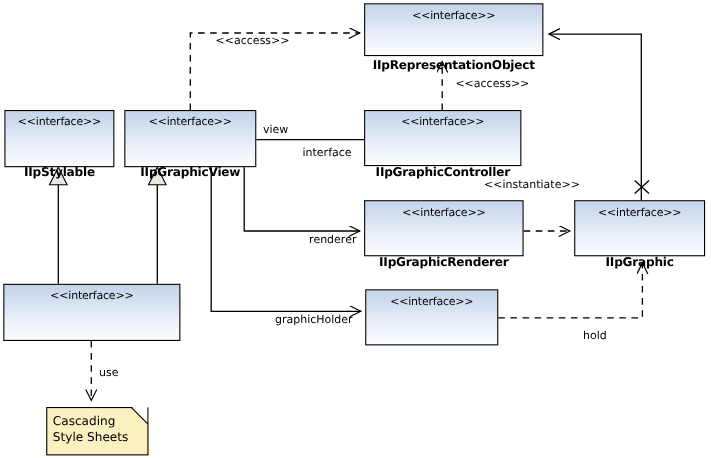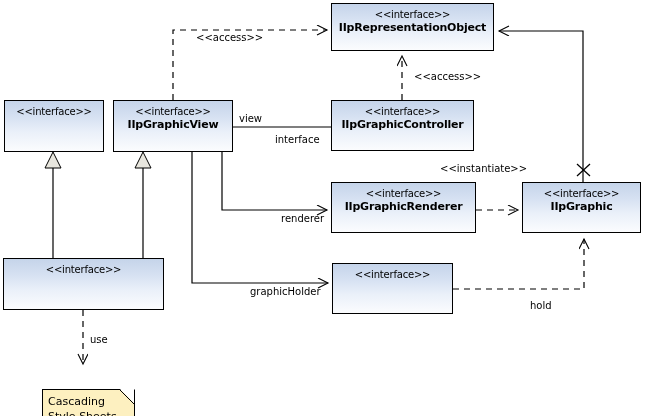--- a/index.html
+++ b/index.html
@@ -40,20 +40,21 @@
     color: #000000;
     letter-spacing: -0.2px;
   }
   .class-name {
     display: block;
     font-size: 11px;
     line-height: 14px;
     font-weight: bold;
     color: #000000;
     letter-spacing: -0.2px;
+    margin-top: 32px;
   }
   .uml-note {
     position: absolute;
     box-sizing: border-box;
     background: #fdf0c0;
     border: 1px solid #000000;
     z-index: 5;
     padding: 4px 6px 0 5px;
     text-align: left;
   }
@@ -148,20 +149,21 @@
       <line x1="590" y1="164" x2="577" y2="176" stroke="#000000" stroke-width="1.2"></line>
     </g>
 
     <g>
       <path d="M 83,310 L 83,364" fill="none" stroke="#000000" stroke-width="1.2" stroke-dasharray="6,5" marker-end="url(#openArrow)"></path>
     </g>
   </svg>
 
   <div class="uml-class" style="left:4px; top:100px; width:100px; height:52px;">
     <span class="stereotype">&lt;&lt;interface&gt;&gt;</span>
+    <span class="class-name">IIpStylable</span>
   </div>
 
   <div class="uml-class" style="left:113px; top:100px; width:120px; height:52px;">
     <span class="stereotype">&lt;&lt;interface&gt;&gt;</span>
     <span class="class-name">IIpGraphicView</span>
   </div>
 
   <div class="uml-class" style="left:331px; top:3px; width:163px; height:48px;">
     <span class="stereotype">&lt;&lt;interface&gt;&gt;</span>
     <span class="class-name">IIpRepresentationObject</span>
@@ -183,21 +185,21 @@
   </div>
 
   <div class="uml-class" style="left:332px; top:263px; width:121px; height:51px;">
     <span class="stereotype">&lt;&lt;interface&gt;&gt;</span>
   </div>
 
   <div class="uml-class" style="left:3px; top:258px; width:161px; height:52px;">
     <span class="stereotype">&lt;&lt;interface&gt;&gt;</span>
   </div>
 
-  <div class="uml-note" style="left:42px; top:389px; width:93px; height:28px;">
+  <div class="uml-note" style="left:42px; top:370px; width:93px; height:44px;">
     <span class="fold"></span>
     <svg class="fold-edge" viewBox="0 0 16 16" width="16" height="16" xmlns="http://www.w3.org/2000/svg">
       <path d="M 0.5,0.5 L 15.5,15.5 M 15.5,15.5 L 15.5,0.5" fill="none" stroke="#000000" stroke-width="1"></path>
     </svg>
     <span class="note-line">Cascading</span>
     <span class="note-line">Style Sheets</span>
   </div>
 
   <span class="edge-label" style="left:196px; top:32px;">&lt;&lt;access&gt;&gt;</span>
 

